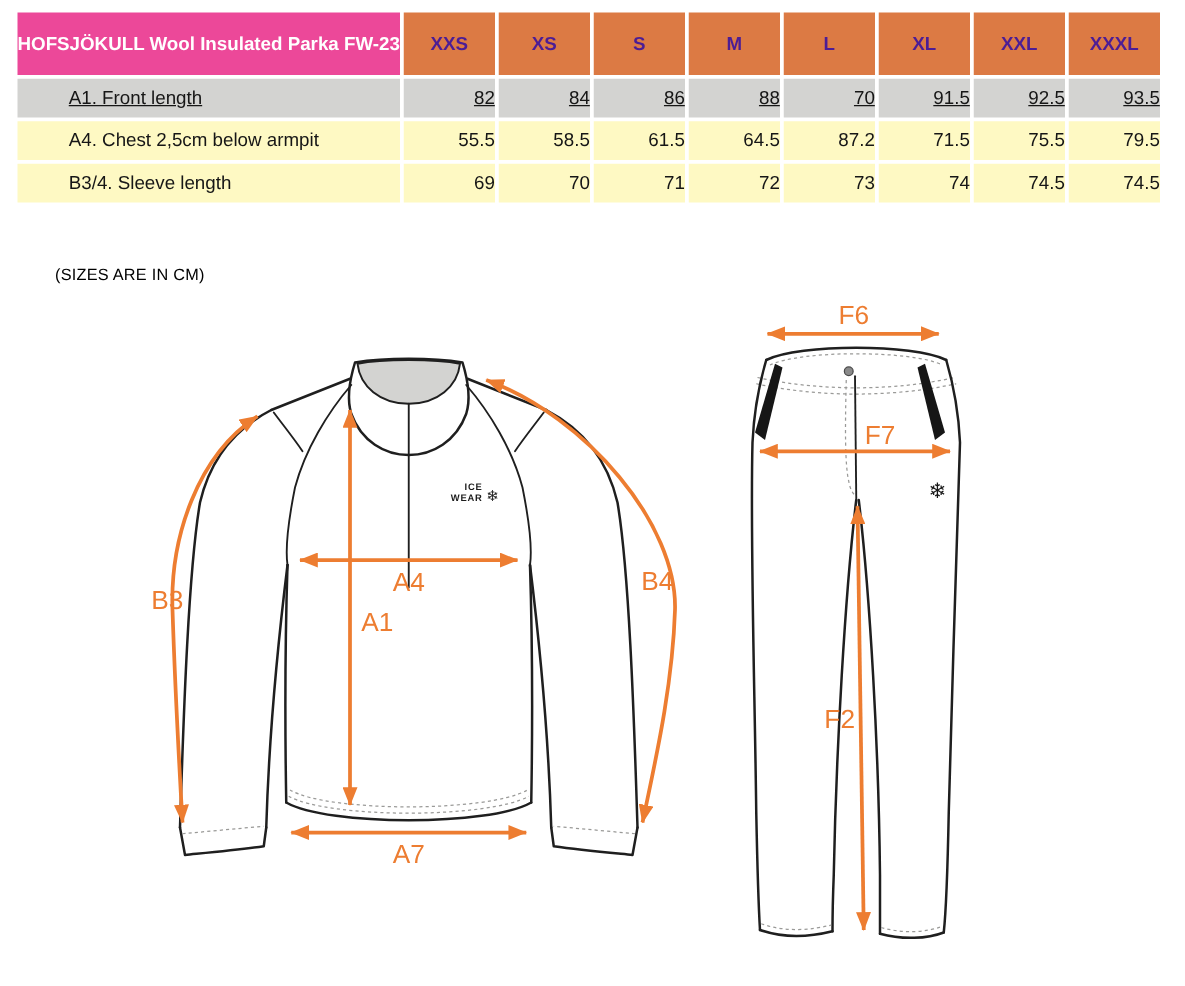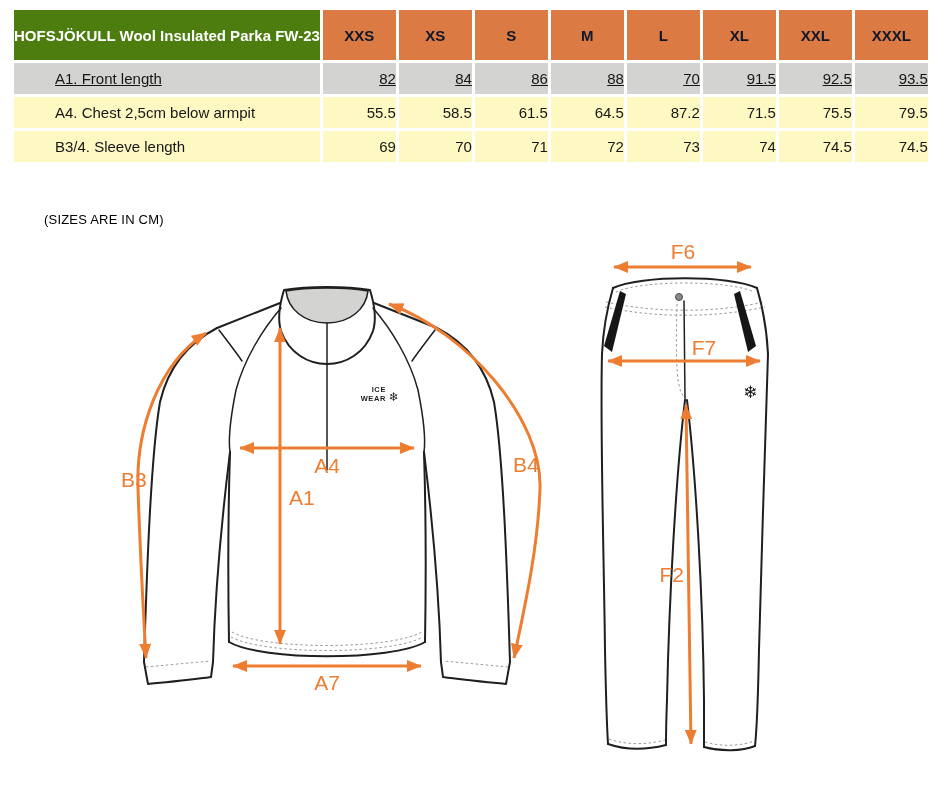--- a/index.html
+++ b/index.html
@@ -2,23 +2,23 @@
 <html><head>
 <meta charset="utf-8">
 <style>
   html,body{margin:0;padding:0;background:#ffffff;}
   .canvas{position:relative;width:948px;height:789px;background:#ffffff;overflow:hidden;
           font-family:"Liberation Sans",sans-serif;}
 
   
   table.size-table{position:absolute;left:11px;top:7px;border-collapse:separate;border-spacing:3px;table-layout:fixed;}
   table.size-table th,table.size-table td{padding:0;}
-  th.title-cell{width:305px;background:#4d7c0f;color:#ffffff;font-size:15px;font-weight:bold;
+  th.title-cell{width:305px;background:#ec4899;color:#ffffff;font-size:15px;font-weight:bold;
                 text-align:right;padding-left:41px;white-space:nowrap;overflow:hidden;height:50px;}
-  th.size-col{width:73px;background:#DC7A44;color:#0f172a;font-size:15px;font-weight:bold;
+  th.size-col{width:73px;background:#DC7A44;color:#4c1d95;font-size:15px;font-weight:bold;
               text-align:center;height:50px;}
   tbody td{height:31px;font-size:15px;color:#161616;text-align:right;}
   tbody td.label-cell{text-align:left;padding-left:41px;white-space:nowrap;overflow:hidden;}
   tr.row-dark td{background:#D3D3D1;text-decoration:underline;}
   tr.row-light td{background:#fef9c3;}
 
   
   .units-note{position:absolute;left:44px;top:212px;color:#000000;font-size:13px;letter-spacing:.2px;}
 
   

